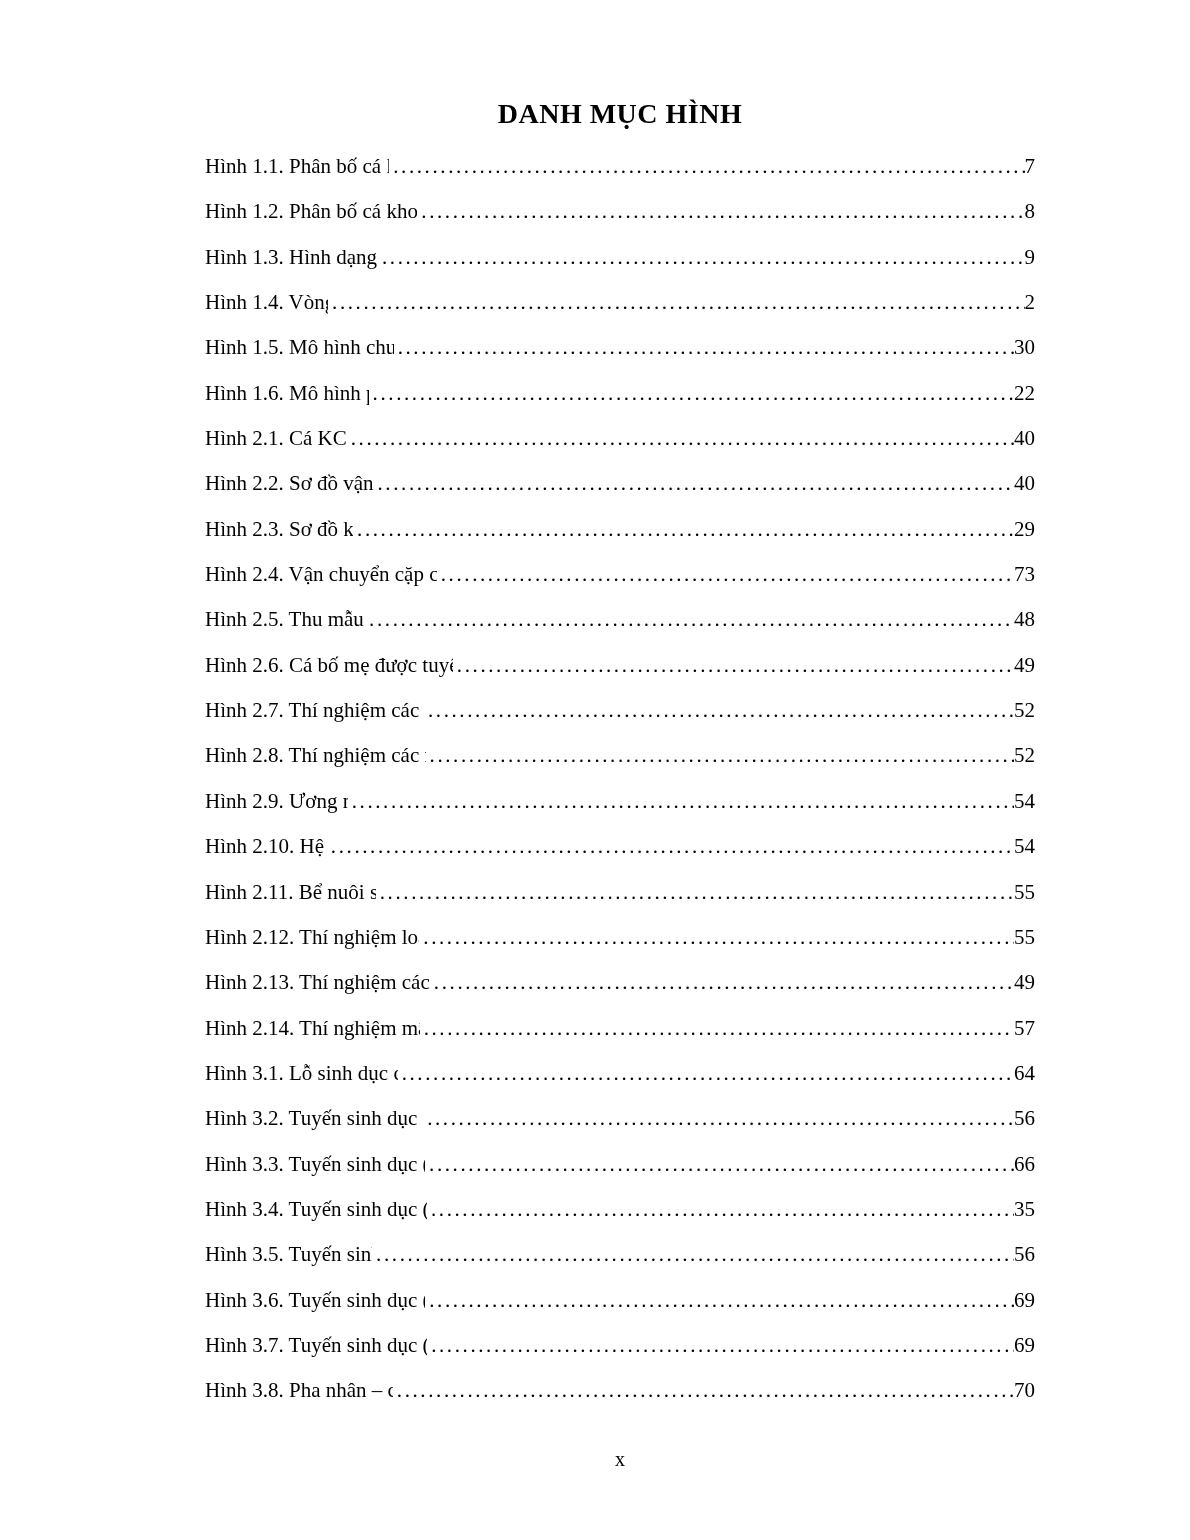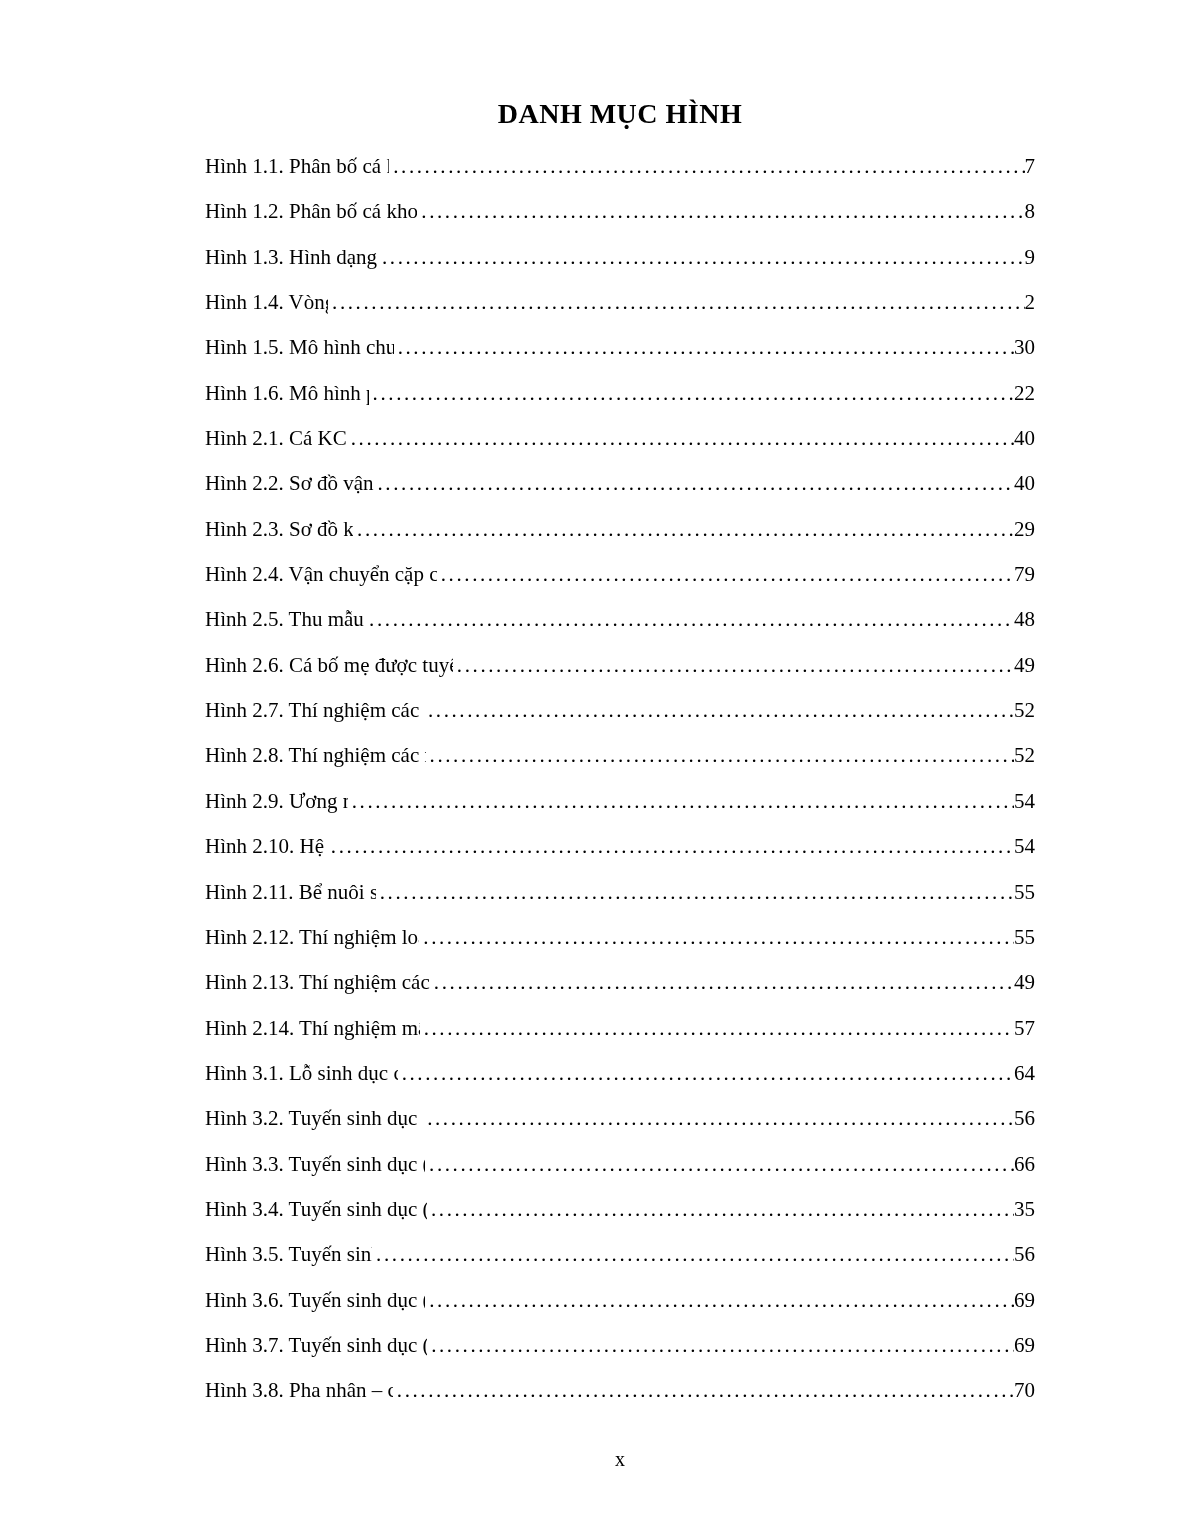--- a/index.html
+++ b/index.html
@@ -121,21 +121,21 @@
 
   <div class="toc-entry">
     <span class="label">Hình 2.3. Sơ đồ khối nội dung nghiên cứu</span>
     <span class="dots">........................................................................................................................................................................................................</span>
     <span class="pagenum">29</span>
   </div>
 
   <div class="toc-entry">
     <span class="label">Hình 2.4. Vận chuyển cặp cá bố mẹ từ tự nhiên về nuôi trong bể thí nghiệm</span>
     <span class="dots">........................................................................................................................................................................................................</span>
-    <span class="pagenum">79</span>
+    <span class="pagenum">73</span>
   </div>
 
   <div class="toc-entry">
     <span class="label">Hình 2.5. Thu mẫu và quan sát phôi cá KCYN</span>
     <span class="dots">........................................................................................................................................................................................................</span>
     <span class="pagenum">48</span>
   </div>
 
   <div class="toc-entry">
     <span class="label">Hình 2.6. Cá bố mẹ được tuyển chọn (a) và hệ thống nuôi thí nghiệm cá KCYN (b)</span>

